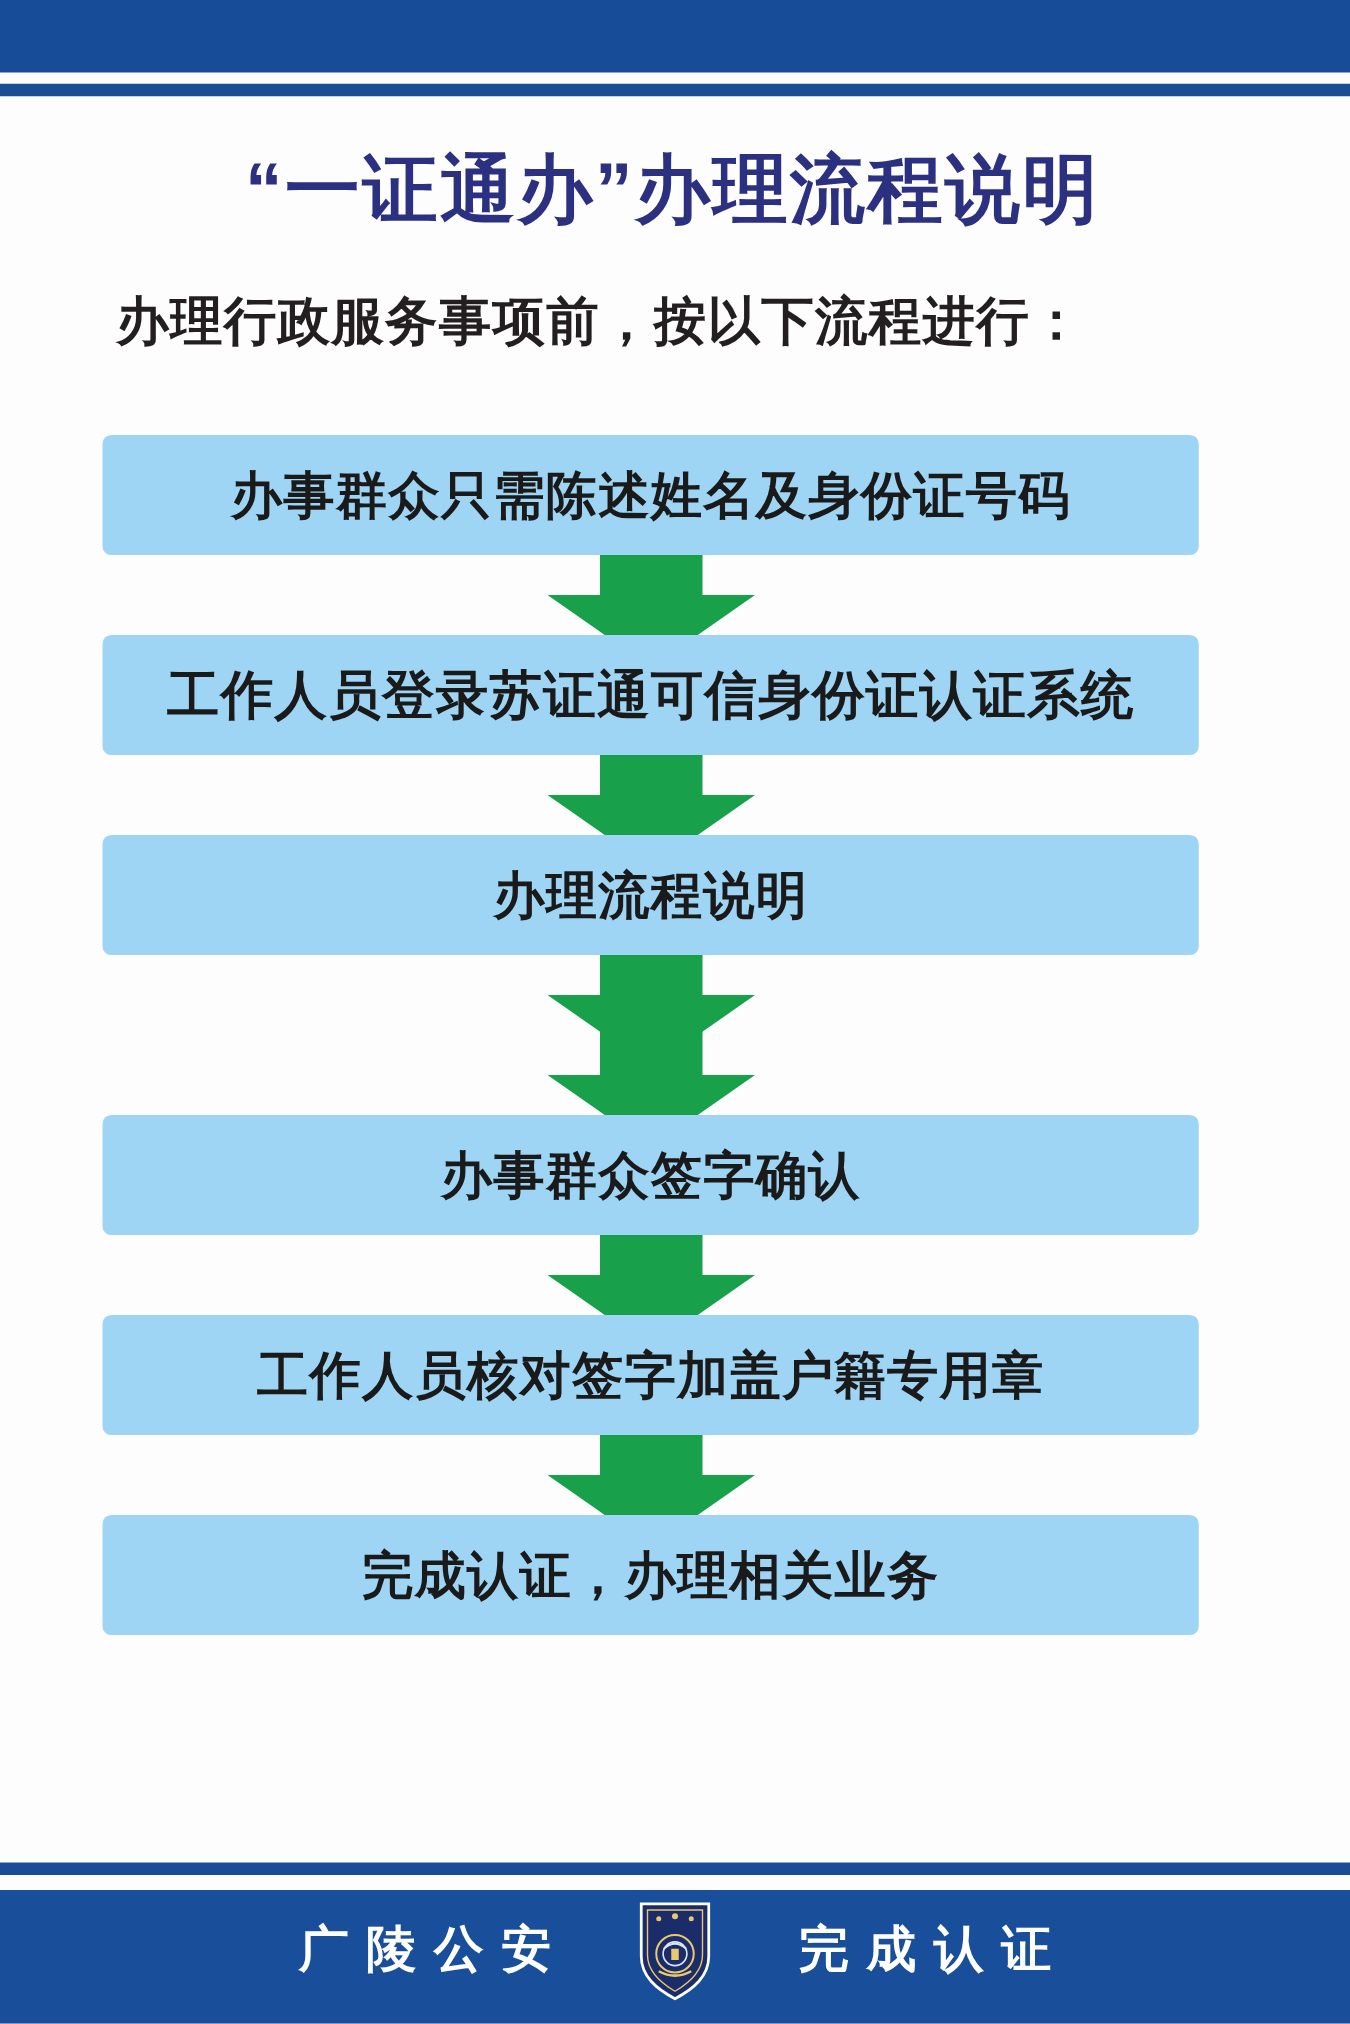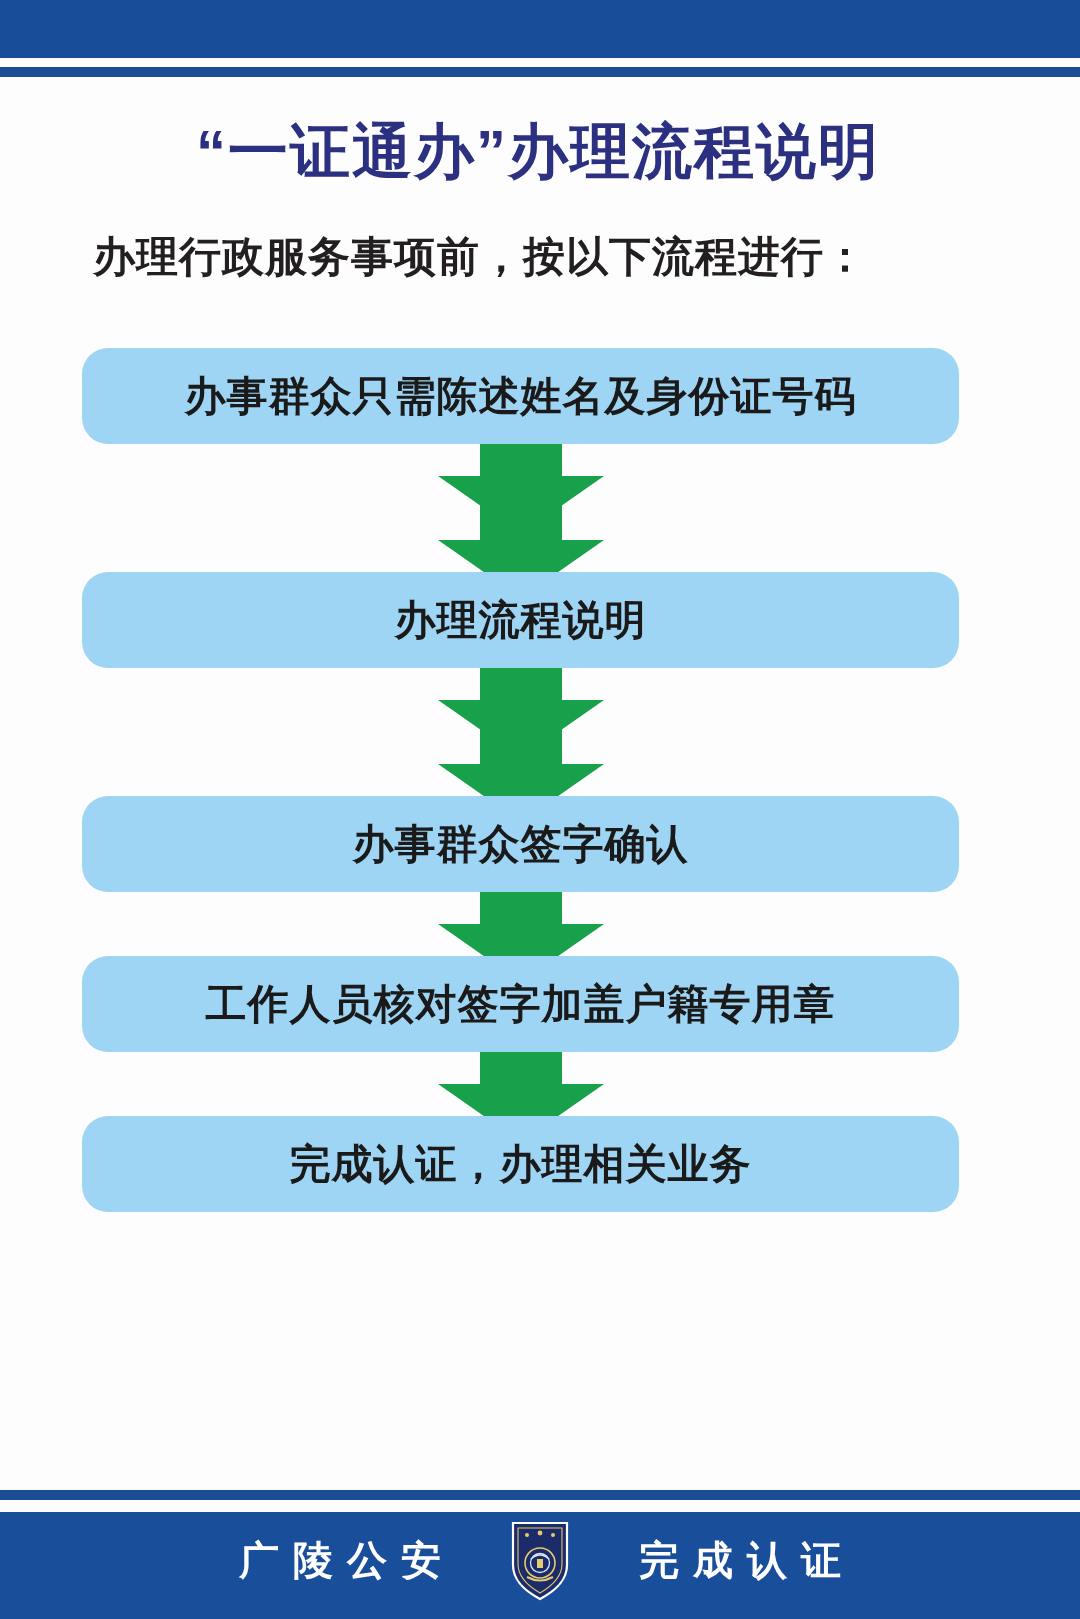--- a/index.html
+++ b/index.html
@@ -59,21 +59,21 @@
     left:82px; top:348px;
     width:877px;
   }
   .step-wrap { position:relative; }
 
   .step-box {
     position:relative;
     width:877px;
     height:96px;
     background:#9FD5F4;
-    border-radius:26px;
+    border-radius:7px;
     display:flex;
     align-items:center;
     justify-content:center;
     z-index:2;
   }
   .step-label {
     font-size:41px;
     font-weight:bold;
     color:#1A1A1A;
     letter-spacing:1px;
@@ -154,20 +154,25 @@
       </div>
     </div>
     <div class="connector">
       <div class="arrow">
         <svg viewBox="0 0 166 116" xmlns="http://www.w3.org/2000/svg">
           <polygon points="42,0 124,0 124,58 166,58 83,116 0,58 42,58" fill="#18A04A"></polygon>
         </svg>
       </div>
     </div>
 
+    <div class="step-wrap">
+      <div class="step-box">
+        <span class="step-label big">工作人员登录苏证通可信身份证认证系统</span>
+      </div>
+    </div>
     <div class="connector">
       <div class="arrow">
         <svg viewBox="0 0 166 116" xmlns="http://www.w3.org/2000/svg">
           <polygon points="42,0 124,0 124,58 166,58 83,116 0,58 42,58" fill="#18A04A"></polygon>
         </svg>
       </div>
     </div>
 
     <div class="step-wrap">
       <div class="step-box">

